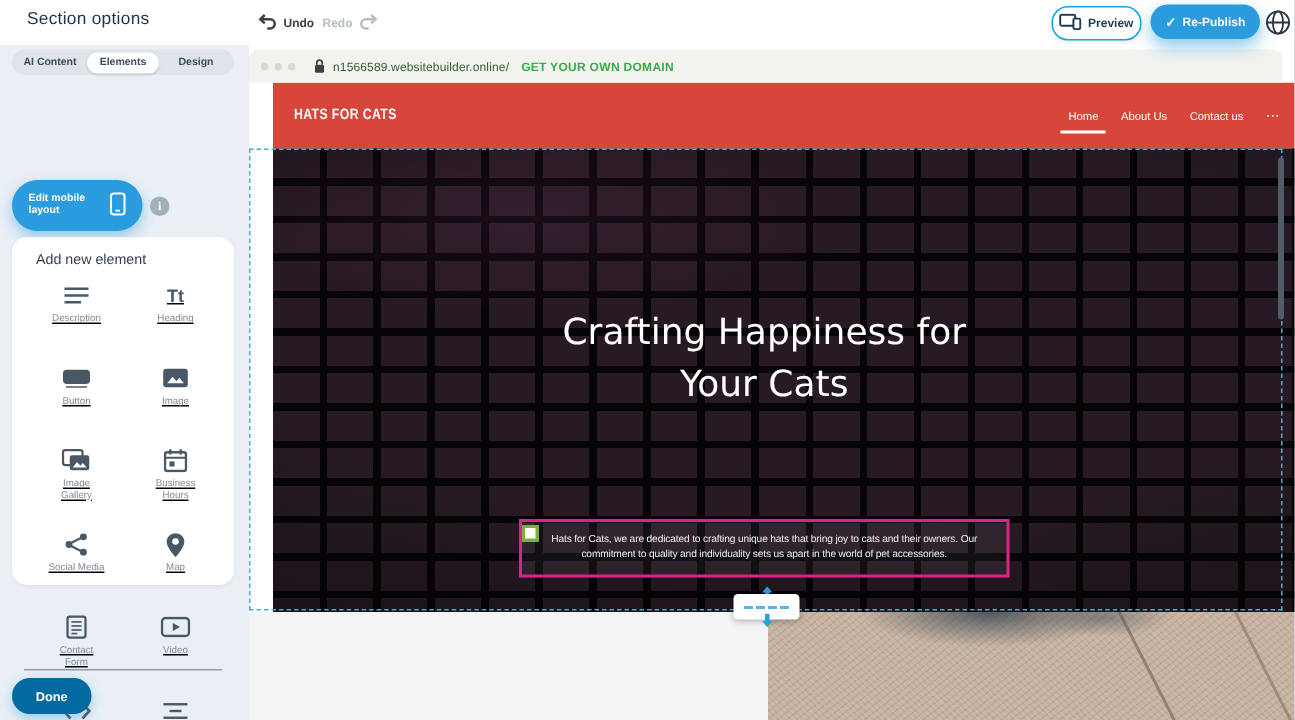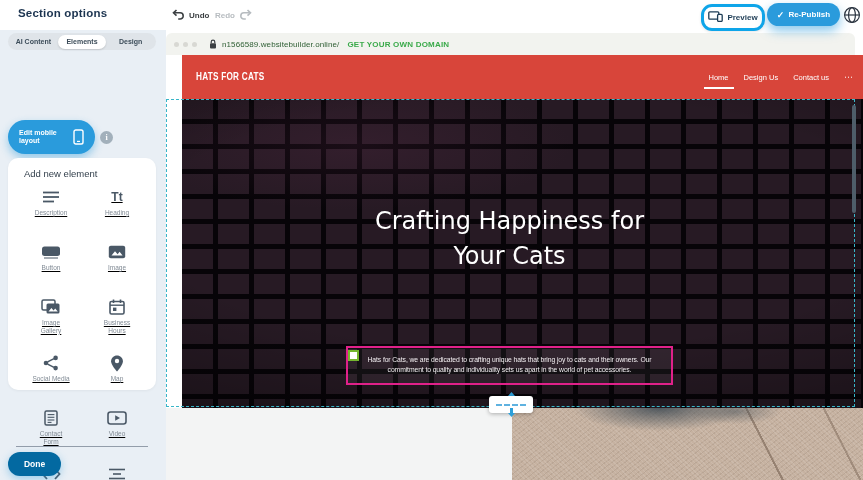--- a/index.html
+++ b/index.html
@@ -1,23 +1,23 @@
 <!DOCTYPE html>
 <html><head>
 <meta charset="utf-8">
 <style>
   html,body{margin:0;padding:0;background:#fff;}
   .app{position:relative;width:863px;height:480px;background:#fff;font-family:"Liberation Sans",sans-serif;overflow:hidden;}
 
   
   .topbar{position:absolute;left:0;top:0;width:863px;height:30px;background:#fff;z-index:6;}
-  .page-title{position:absolute;left:18px;top:7px;font-size:11.5px;font-weight:bold;color:#1c3450;letter-spacing:.2px;}
+  .page-title{position:absolute;left:18px;top:7px;font-size:11.5px;font-weight:normal;color:#1c3450;letter-spacing:.2px;}
   .undo-btn{position:absolute;left:172px;top:9px;display:flex;align-items:center;gap:4px;font-size:8px;font-weight:bold;color:#3c4043;cursor:pointer;}
   .redo-btn{position:absolute;left:215px;top:9px;display:flex;align-items:center;gap:4px;font-size:8px;font-weight:bold;color:#b7bcc0;cursor:pointer;}
-  .preview-btn{position:absolute;left:701px;top:4px;width:58px;height:21px;border-radius:11px;background:#fff;border:3px solid #0ea5e9;box-shadow:0 1px 3px rgba(0,0,0,.10);display:flex;align-items:center;justify-content:center;gap:4px;font-size:8px;font-weight:bold;color:#1d3c55;cursor:pointer;}
+  .preview-btn{position:absolute;left:701px;top:4px;width:58px;height:21px;border-radius:11px;background:#fff;border:1px solid #0ea5e9;box-shadow:0 1px 3px rgba(0,0,0,.10);display:flex;align-items:center;justify-content:center;gap:4px;font-size:8px;font-weight:bold;color:#1d3c55;cursor:pointer;}
   .republish-btn{position:absolute;left:767px;top:3px;width:73px;height:23px;border-radius:12px;background:#2a9bdc;box-shadow:0 5px 11px rgba(42,155,220,.55);display:flex;align-items:center;justify-content:center;gap:4px;font-size:8px;font-weight:bold;color:#fff;cursor:pointer;}
   .republish-check{font-size:9px;font-weight:bold;}
   .globe-btn{position:absolute;left:843px;top:6px;width:18px;height:18px;cursor:pointer;}
 
   
   .sidebar{position:absolute;left:0;top:30px;width:166px;height:450px;background:#e9eff5;z-index:5;}
   .tabs{position:absolute;left:8px;top:3px;width:148px;height:17px;background:#dfe4e9;border-radius:9px;display:flex;align-items:center;padding:1px;box-sizing:border-box;}
   .tab{flex:1;text-align:center;font-size:7px;font-weight:bold;color:#3c4c59;line-height:14px;border-radius:8px;cursor:pointer;}
   .tab.active{background:#fff;box-shadow:0 1px 2px rgba(0,0,0,.14);}
   .tip-card{position:absolute;left:8px;top:30px;width:148px;height:58px;background:#fff;border-radius:10px;box-shadow:0 1px 3px rgba(0,0,0,.05);box-sizing:border-box;padding:9px 9px;}
@@ -323,21 +323,21 @@
       </span>
     <span class="url-text">n1566589.websitebuilder.online/</span>
     <span class="domain-cta">GET YOUR OWN DOMAIN</span>
   </div>
 
   <div class="site">
     <div class="site-header">
       <div class="logo">HATS FOR CATS</div>
       <div class="site-nav">
         <span class="nav-link"><span>Home</span><span class="nav-underline"></span></span>
-        <span class="nav-link">Design Us</span>
+        <span class="nav-link">About Us</span>
         <span class="nav-link">Contact us</span>
         <span class="nav-more">⋯</span>
       </div>
     </div>
 
     <div class="hero">
       <div class="hero-heading">
           <span>Crafting Happiness for Your Cats</span>
         </div>
       <div class="para-box">

